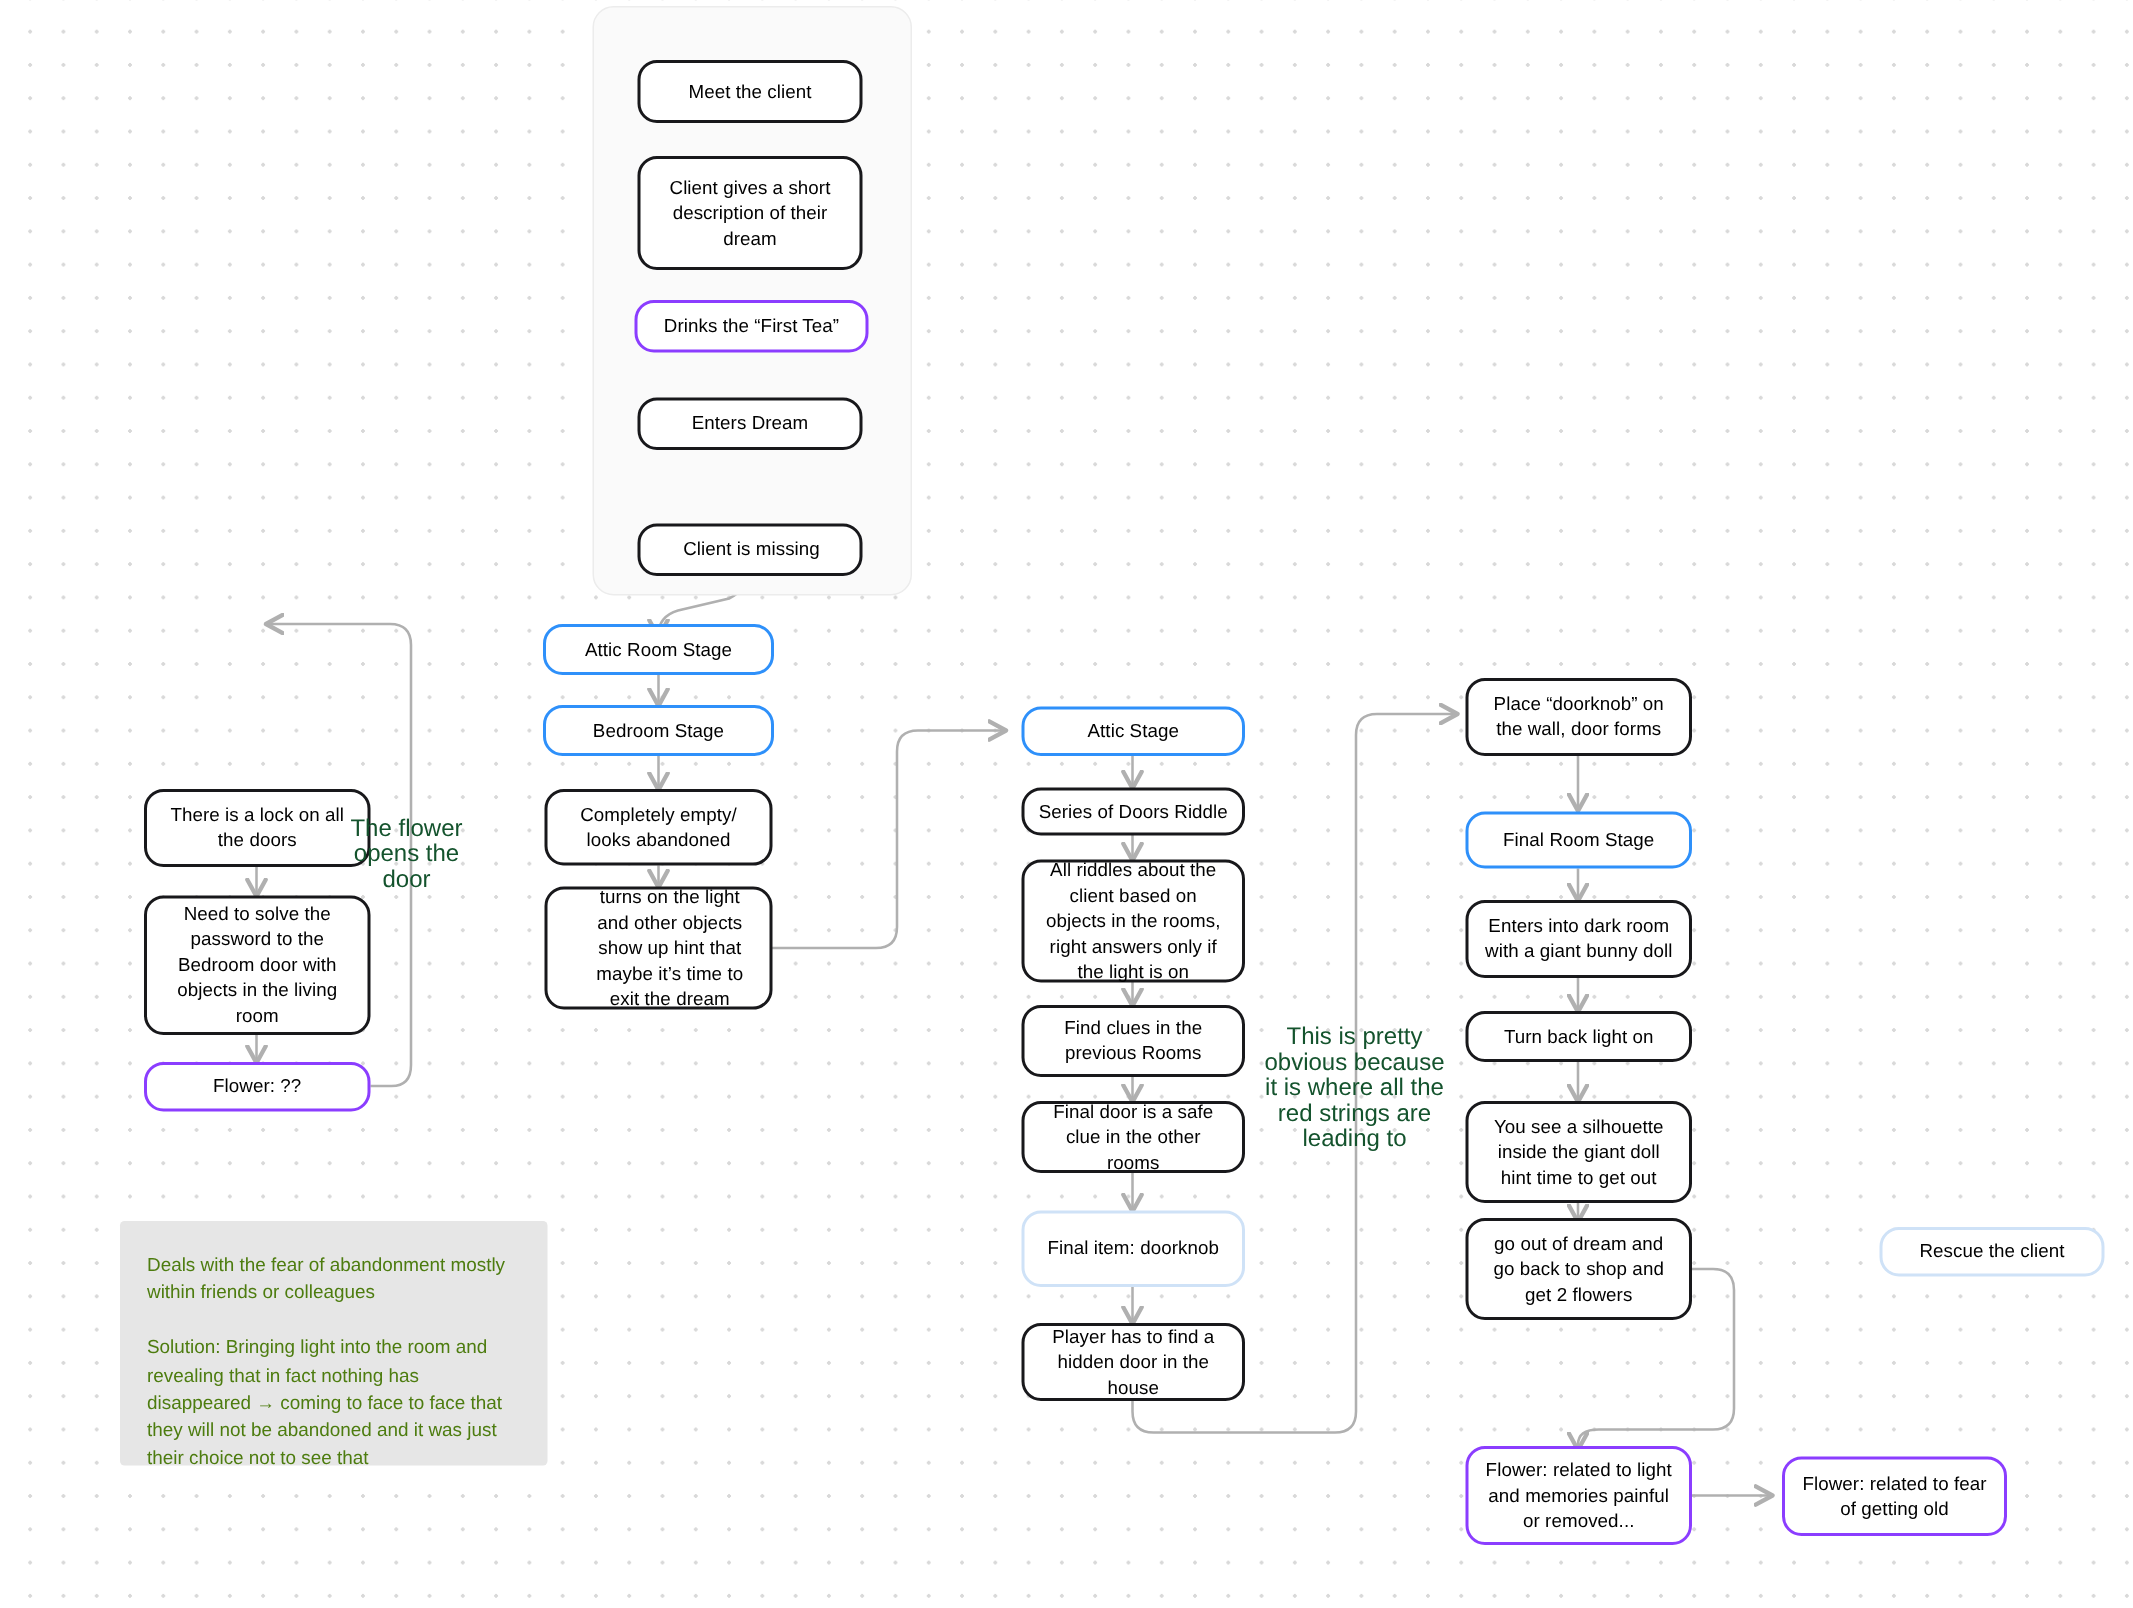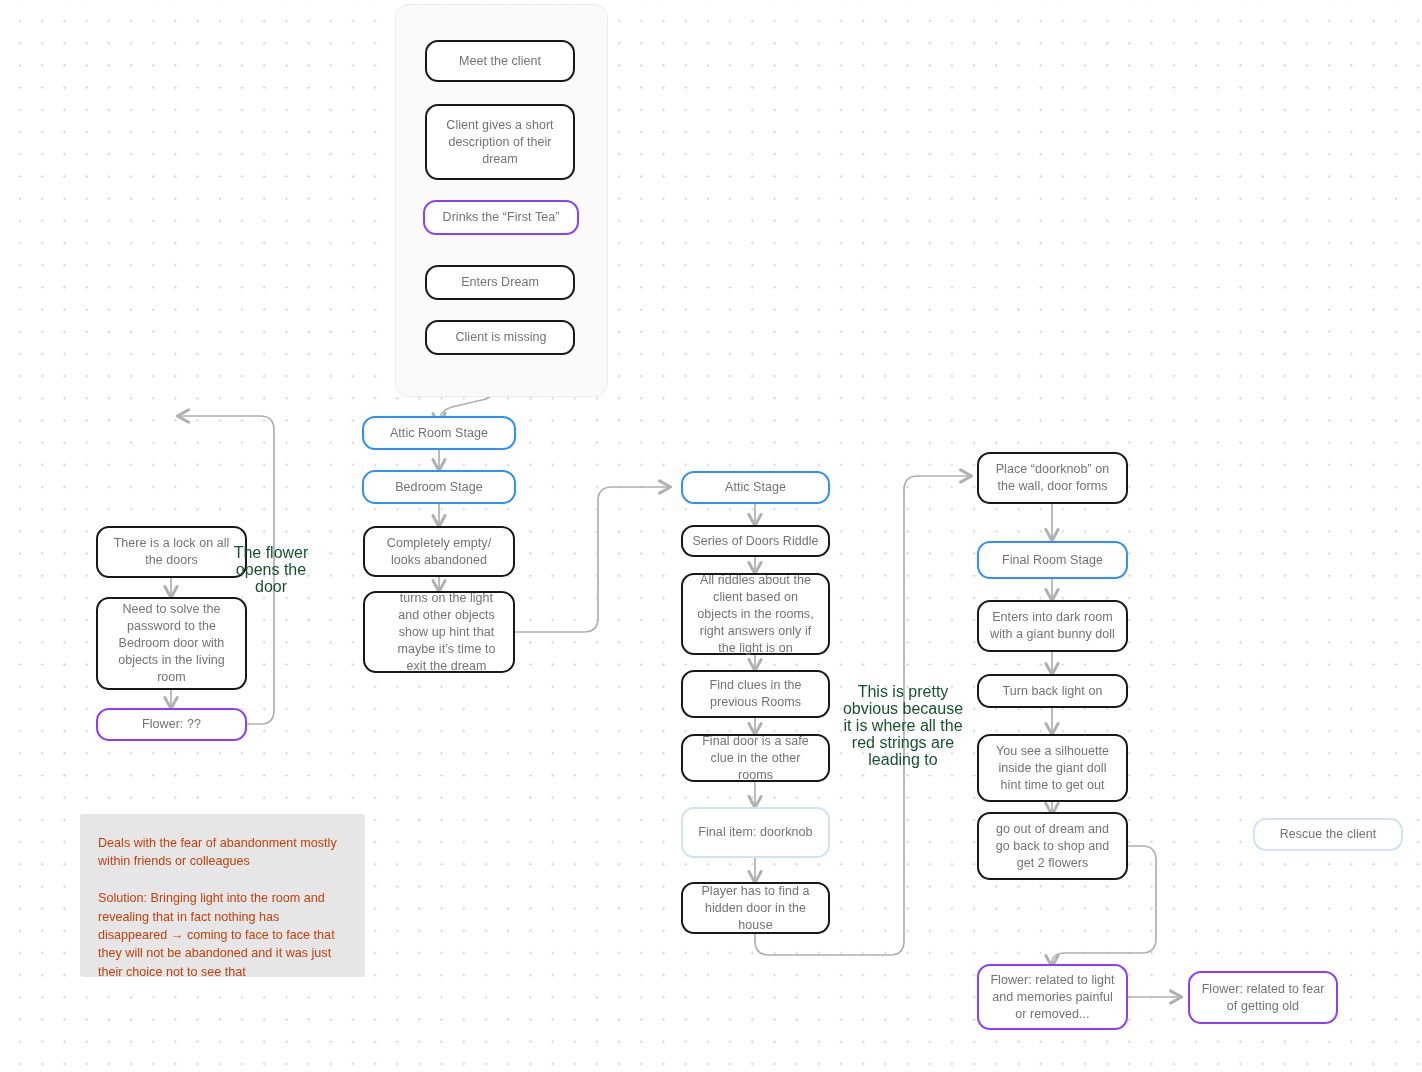--- a/index.html
+++ b/index.html
@@ -45,21 +45,21 @@
   
   .node {
     position: absolute;
     box-sizing: border-box;
     display: flex;
     align-items: center;
     justify-content: center;
     text-align: center;
     background: #ffffff;
     border-radius: 13px;
-    color: #737373;
+    color: #000000;
     font-size: 12.5px;
     line-height: 17px;
     letter-spacing: 0.05px;
     padding: 4px 9px;
   }
   .node.black {
     border: 2.6px solid #18181b;
   }
   .node.blue {
     border: 2.6px solid #2e90fa;
@@ -80,21 +80,21 @@
     line-height: 17px;
     text-align: center;
     white-space: pre-line;
   }
 
   
   .note {
     position: absolute;
     background: #e6e6e6;
     border-radius: 3px;
-    color: #c2410c;
+    color: #4d7c0f;
     font-size: 12.6px;
     line-height: 18.4px;
     padding: 20px 18px 18px 18px;
     box-sizing: border-box;
     white-space: pre-line;
   }
 </style>
 </head>
 <body>
 
@@ -154,21 +154,21 @@
   </div>
   <div class="node black" style="left:425px; top:104px; width:150px; height:76px;">
     <span>Client gives a short description of their dream</span>
   </div>
   <div class="node purple" style="left:423px; top:200px; width:156px; height:35px;">
     <span>Drinks the “First Tea”</span>
   </div>
   <div class="node black" style="left:425px; top:265px; width:150px; height:35px;">
     <span>Enters Dream</span>
   </div>
-  <div class="node black" style="left:425px; top:320px; width:150px; height:35px;padding-left:11px;">
+  <div class="node black" style="left:425px; top:349px; width:150px; height:35px;padding-left:11px;">
     <span>Client is missing</span>
   </div>
 
   <div class="node blue" style="left:362px; top:416px; width:154px; height:34px;">
     <span>Attic Room Stage</span>
   </div>
   <div class="node blue" style="left:362px; top:470px; width:154px; height:34px;">
     <span>Bedroom Stage</span>
   </div>
   <div class="node black" style="left:363px; top:526px; width:152px; height:51px;">

